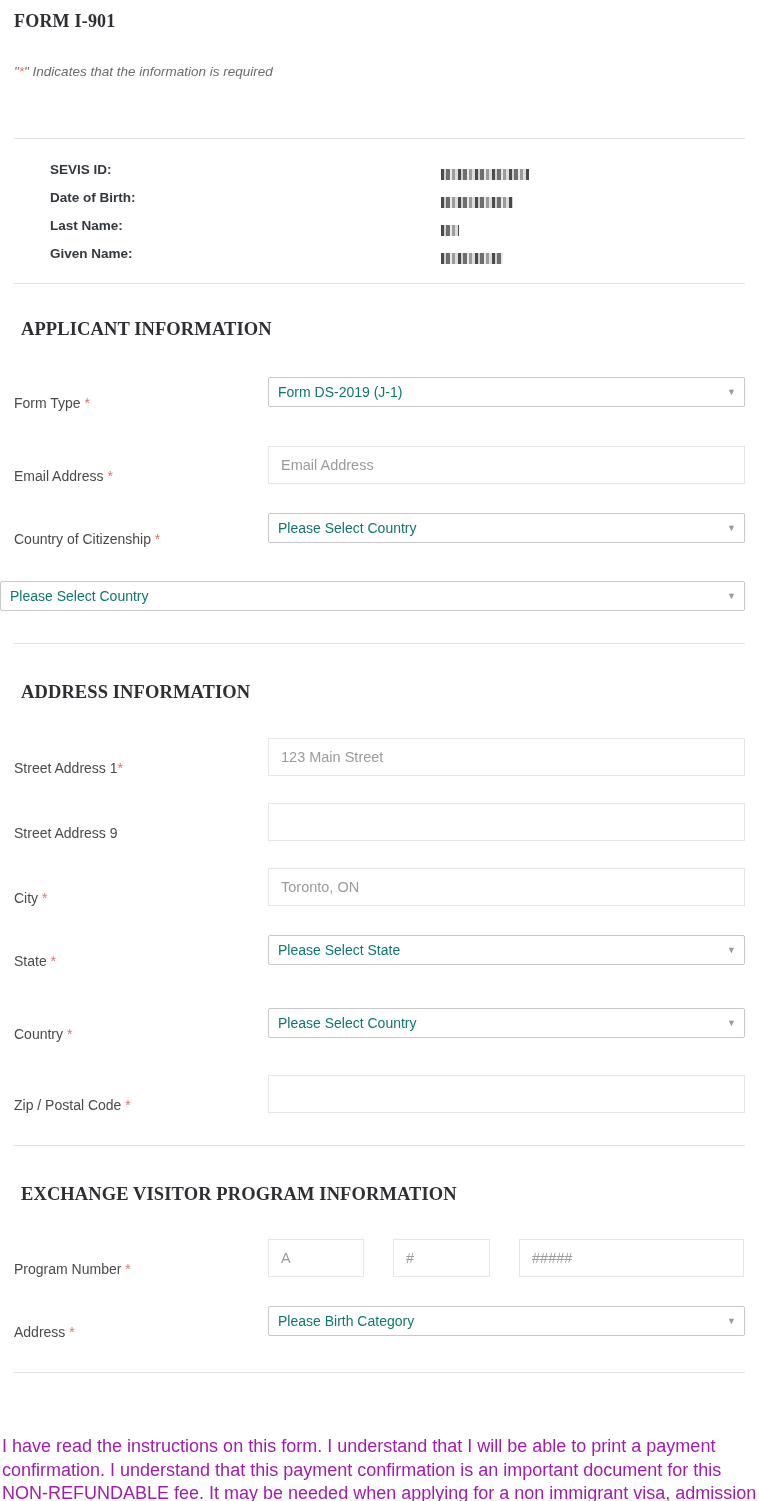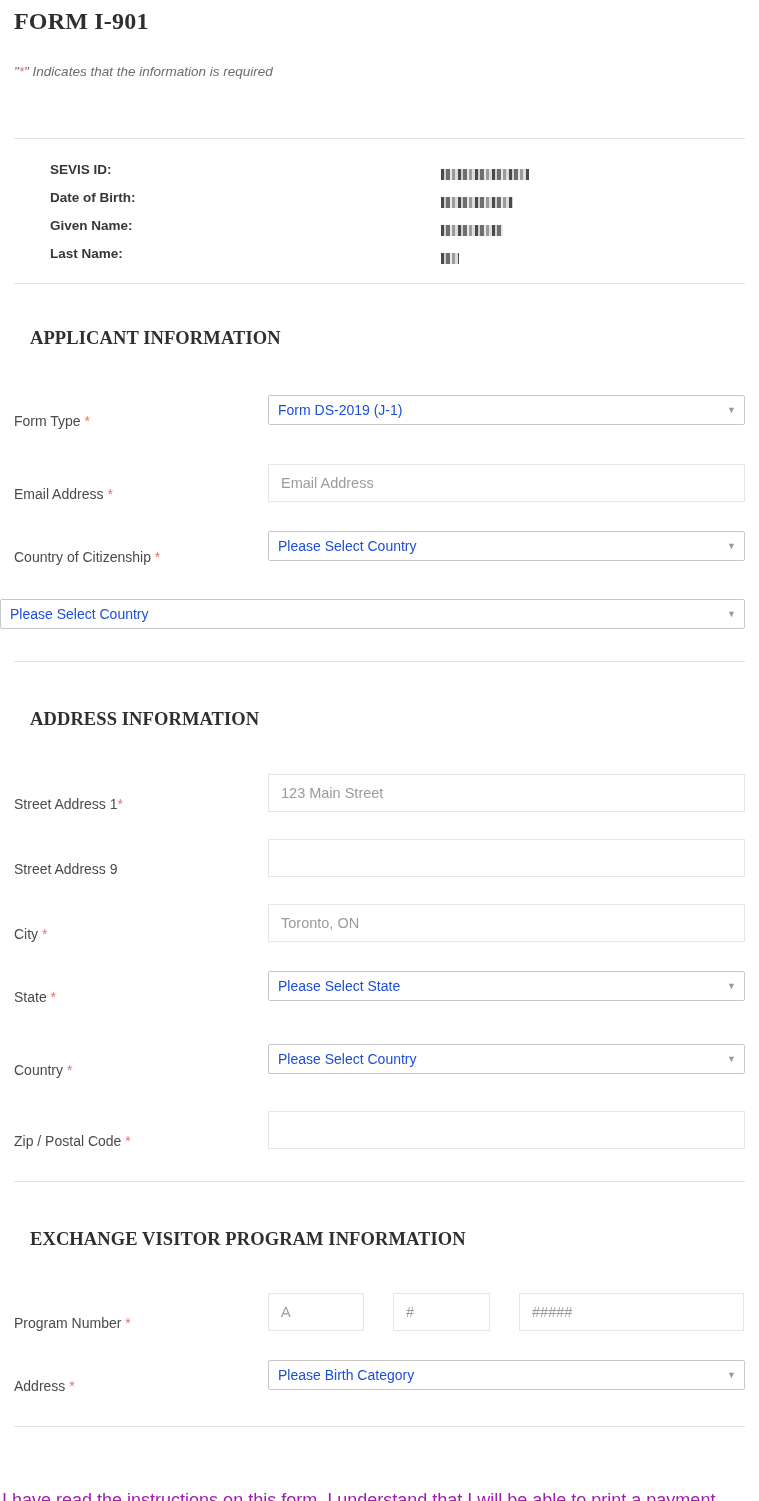--- a/index.html
+++ b/index.html
@@ -18,21 +18,21 @@
   .page {
     position: relative;
     width: 759px;
     padding: 0;
   }
 
   
   .form-title {
     font-family: "Liberation Serif", serif;
     font-weight: bold;
-    font-size: 24px;
+    font-size: 18px;
     letter-spacing: 0.2px;
     color: #2f2f33;
     margin: 0;
     padding: 7px 0 0 14px;
     line-height: 28px;
   }
 
   .required-note {
     font-family: "Liberation Sans", sans-serif;
     font-style: italic;
@@ -101,21 +101,21 @@
   .redacted.w4 { width: 62px; }
 
   
   .section-heading {
     font-family: "Liberation Serif", serif;
     font-weight: bold;
     font-size: 18.5px;
     color: #2f2f33;
     letter-spacing: 0.1px;
     padding-left: 14px;
-    margin: 16px;
+    margin: 7px;
     line-height: 22px;
   }
 
   
   .field-row {
     display: flex;
     align-items: center;
     position: relative;
   }
   .field-label {
@@ -155,21 +155,21 @@
     width: 100%;
     height: 30px;
   }
   .select-box {
     width: 100%;
     height: 30px;
     border: 1px solid #c8c8c8;
     background: #ffffff;
     font-family: "Liberation Sans", sans-serif;
     font-size: 14px;
-    color: #1d4ed8;
+    color: #0f766e;
     padding: 0 26px 0 9px;
     line-height: 28px;
     white-space: nowrap;
     overflow: hidden;
     border-radius: 2px;
     cursor: pointer;
   }
   .select-arrow {
     position: absolute;
     right: 9px;
@@ -226,26 +226,26 @@
   <div class="summary">
     <div class="summary-row">
       <div class="summary-label">SEVIS ID:</div>
       <div class="summary-value"><span class="redacted w1"></span></div>
     </div>
     <div class="summary-row">
       <div class="summary-label">Date of Birth:</div>
       <div class="summary-value"><span class="redacted w2"></span></div>
     </div>
     <div class="summary-row">
+      <div class="summary-label">Last Name:</div>
+      <div class="summary-value"><span class="redacted w3"></span></div>
+    </div>
+    <div class="summary-row">
       <div class="summary-label">Given Name:</div>
       <div class="summary-value"><span class="redacted w4"></span></div>
-    </div>
-    <div class="summary-row">
-      <div class="summary-label">Last Name:</div>
-      <div class="summary-value"><span class="redacted w3"></span></div>
     </div>
   </div>
 
   <div style="height:15px"></div>
   <hr class="divider">
 
   <div style="height:27px"></div>
   <h2 class="section-heading">APPLICANT INFORMATION</h2>
 
   <div style="height:25px"></div>

